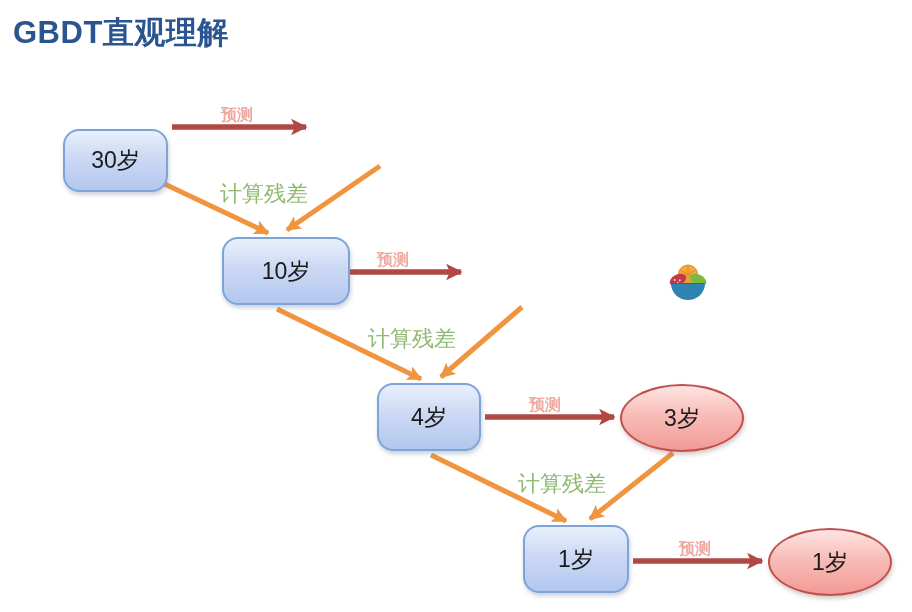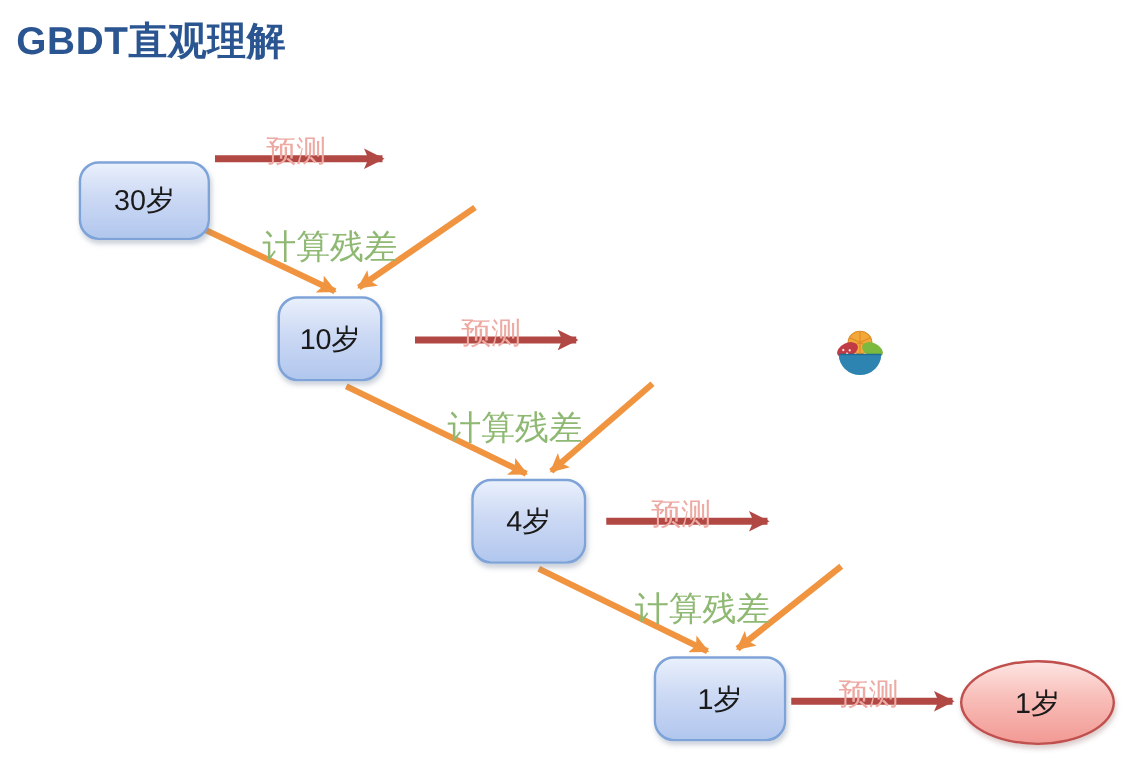--- a/index.html
+++ b/index.html
@@ -41,44 +41,44 @@
     background: linear-gradient(180deg, #e9f0fc 0%, #ccd9f4 45%, #b2c7ee 100%);
     box-shadow: 1px 3px 4px rgba(110, 125, 150, 0.35);
   }
   .ellipse-node {
     border-radius: 50%;
     border: 2px solid #c0504d;
     background: linear-gradient(180deg, #fde4e1 0%, #f8bdb8 45%, #f29a95 100%);
     box-shadow: 1px 3px 4px rgba(150, 105, 105, 0.35);
   }
   #rect-1 { left: 63px;  top: 93px;  width: 105px; height: 63px; margin-top: 36px; }
-  #rect-2 { left: 222px; top: 237px; width: 84px; height: 68px; }
-  #rect-3 { left: 377px; top: 383px; width: 92px; height: 68px; }
+  #rect-2 { left: 222px; top: 237px; width: 128px; height: 68px; }
+  #rect-3 { left: 377px; top: 383px; width: 104px; height: 68px; }
   #rect-4 { left: 523px; top: 525px; width: 106px; height: 68px; }
   #ellipse-1 { left: 312px; top: 93px;  width: 120px; height: 69px; }
   #ellipse-2 { left: 465px; top: 238px; width: 127px; height: 69px; }
   #ellipse-3 { left: 620px; top: 384px; width: 124px; height: 68px; }
   #ellipse-4 { left: 768px; top: 528px; width: 124px; height: 68px; }
   .predict-label {
     position: absolute;
     transform: translateX(-50%);
     color: #edaaa3;
-    font-weight: normal;
-    font-size: 24px;
+    font-weight: bold;
+    font-size: 16px;
     white-space: nowrap;
   }
   #predict-label-1 { left: 237px; top: 105px; }
   #predict-label-2 { left: 393px; top: 250px; }
   #predict-label-3 { left: 545px; top: 395px; }
   #predict-label-4 { left: 695px; top: 539px; }
   .residual-label {
     position: absolute;
     transform: translateX(-50%);
     color: #8fb973;
-    font-size: 27px;
+    font-size: 22px;
     white-space: nowrap;
   }
   #residual-label-1 { left: 264px; top: 179px; }
   #residual-label-2 { left: 412px; top: 324px; }
   #residual-label-3 { left: 562px; top: 469px; }
   #logo-icon {
     position: absolute;
     left: 669px;
     top: 263px;
     width: 38px;
@@ -119,20 +119,23 @@
     <span>30岁</span>
   </div>
 
   <div id="rect-2" class="node rect-node">
     <span>10岁</span>
   </div>
 
   <div id="rect-3" class="node rect-node">
     <span>4岁</span>
   </div>
+  <div id="ellipse-3" class="node ellipse-node">
+    <span>3岁</span>
+  </div>
 
   <div id="rect-4" class="node rect-node">
     <span>1岁</span>
   </div>
   <div id="ellipse-4" class="node ellipse-node">
     <span>1岁</span>
   </div>
 
   <span id="predict-label-1" class="predict-label">预测</span>
   <span id="predict-label-2" class="predict-label">预测</span>

